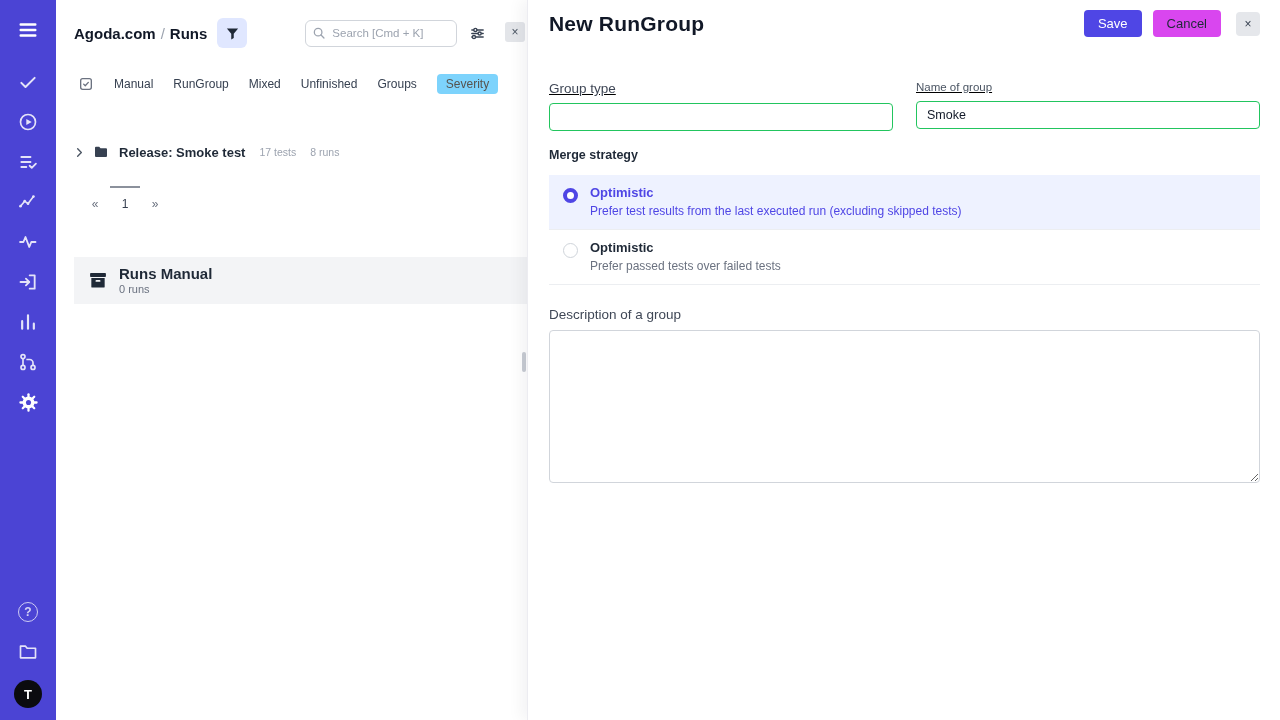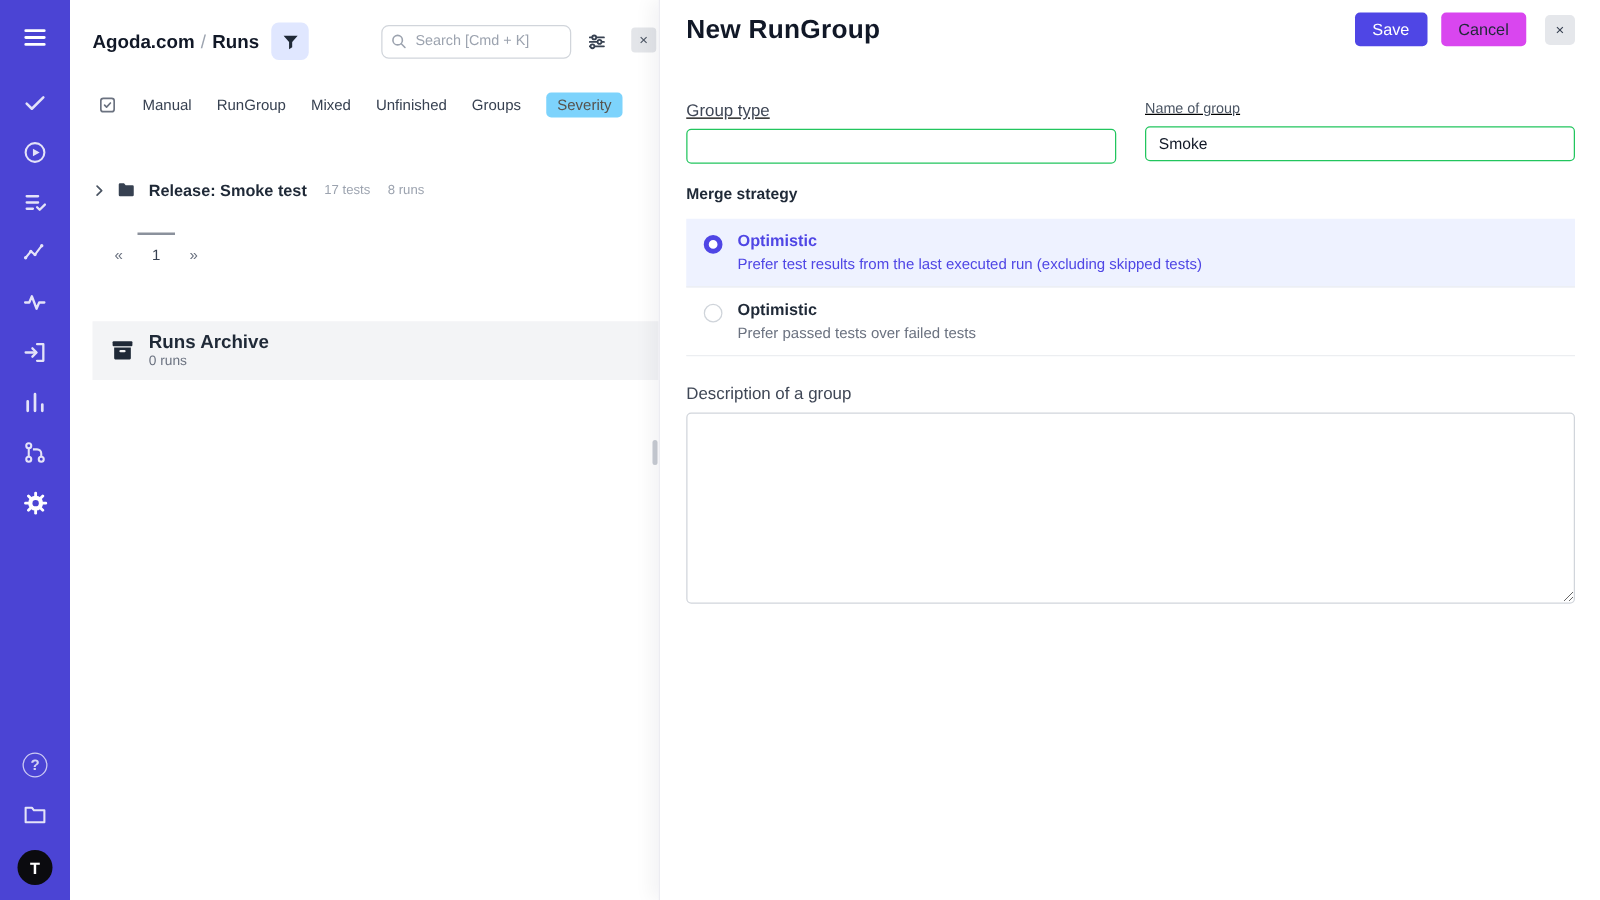--- a/index.html
+++ b/index.html
@@ -266,21 +266,21 @@
 
     <div class="archive-row">
       <span style="display:flex">
         <svg width="20" height="20" viewBox="0 0 24 24" fill="#1f2937">
             <rect x="2.5" y="3.5" width="19" height="5" rx="1"></rect>
             <path d="M4 9.5h16V20a1 1 0 0 1-1 1H5a1 1 0 0 1-1-1V9.5z"></path>
             <rect x="9" y="12" width="6" height="2.2" rx="1.1" fill="#f3f4f6"></rect>
           </svg>
       </span>
       <div>
-        <div class="archive-title">Runs Archive</div>
+        <div class="archive-title">Runs Manual</div>
         <div class="archive-sub">0 runs</div>
       </div>
     </div>
 
     <div class="scroll-thumb"></div>
   </section>
 
   <section class="drawer">
     <div class="drawer-head">
       <h1 class="drawer-title">New RunGroup</h1>

